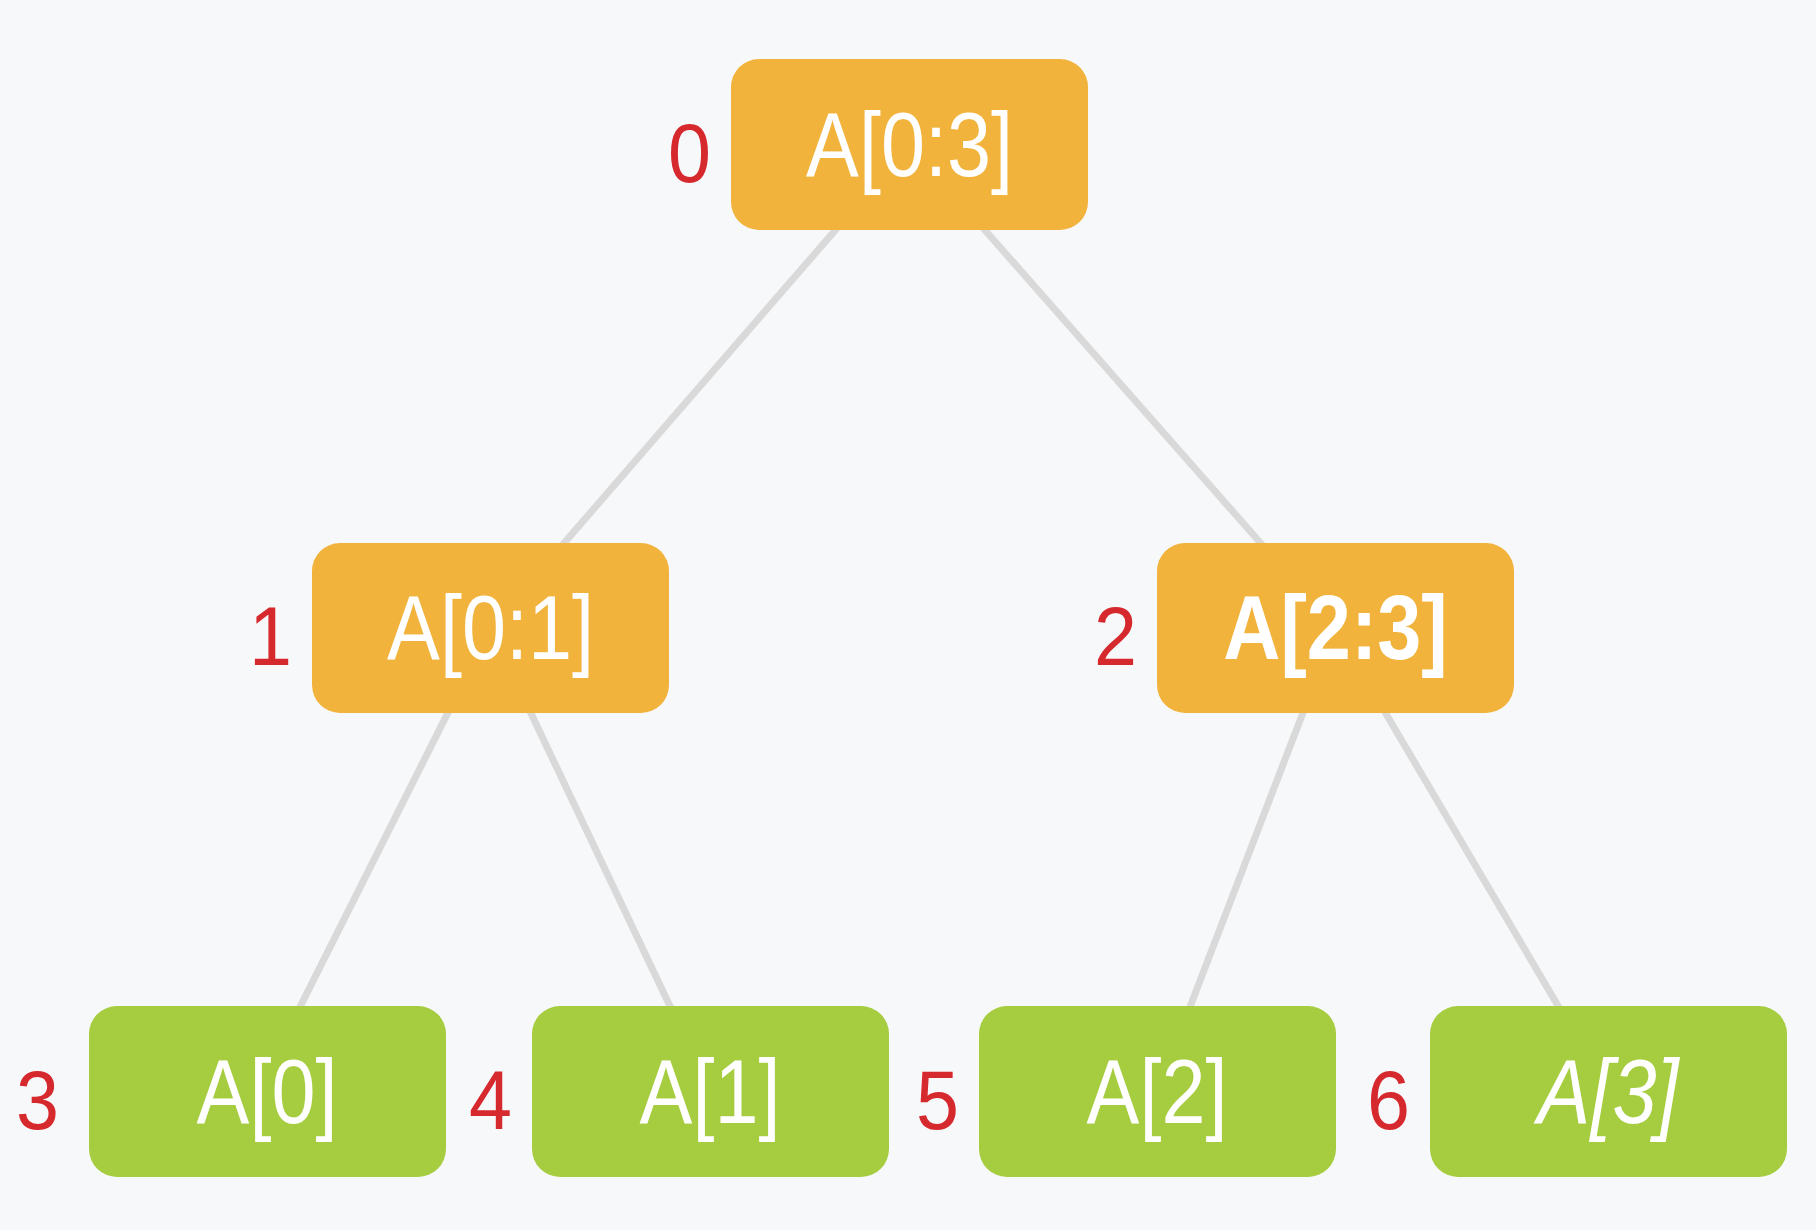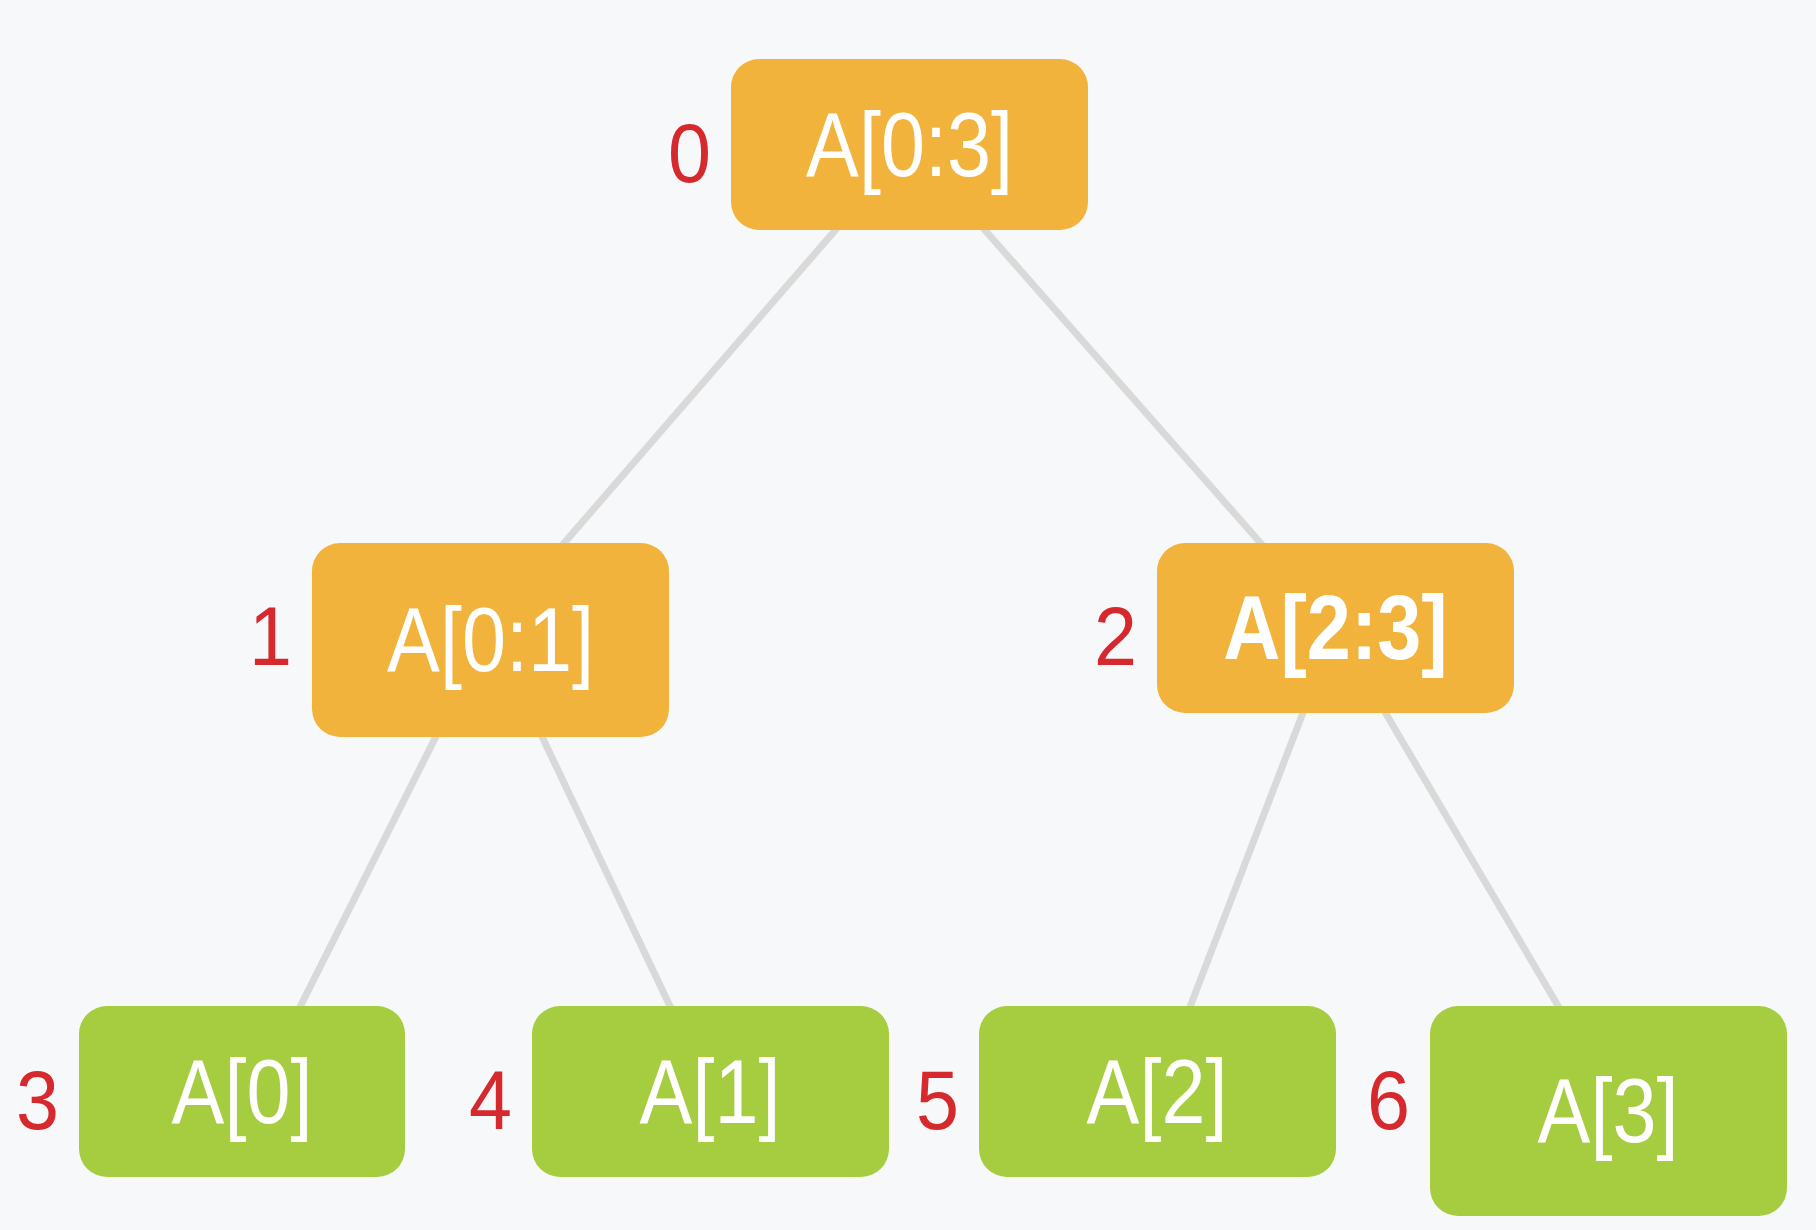--- a/index.html
+++ b/index.html
@@ -54,26 +54,26 @@
     align-items: center;
     justify-content: flex-end;
     color: var(--index-number);
     font-size: 84px;
     line-height: 1;
     transform: translateY(8px) scaleX(0.92);
     transform-origin: right center;
   }
   
   .n0 { left: 731px;  top: 59px;   width: 357px; height: 171px; }
-  .n1 { left: 312px;  top: 543px;  width: 357px; height: 194px; }
+  .n1 { left: 312px;  top: 543px;  width: 357px; height: 170px; }
   .n2 { left: 1157px; top: 543px;  width: 357px; height: 170px; font-weight: bold; }
-  .n3 { left: 79px;   top: 1006px; width: 326px; height: 171px; }
+  .n3 { left: 89px;   top: 1006px; width: 357px; height: 171px; }
   .n4 { left: 532px;  top: 1006px; width: 357px; height: 171px; }
   .n5 { left: 979px;  top: 1006px; width: 357px; height: 171px; }
-  .n6 { left: 1430px; top: 1006px; width: 357px; height: 210px; }
+  .n6 { left: 1430px; top: 1006px; width: 357px; height: 171px; font-style: italic; }
   
   .idx0 { left: 581px;  top: 59px;   height: 171px; }
   .idx1 { left: 162px;  top: 543px;  height: 170px; }
   .idx2 { left: 1007px; top: 543px;  height: 170px; }
   .idx3 { left: -71px;  top: 1006px; height: 171px; }
   .idx4 { left: 382px;  top: 1006px; height: 171px; }
   .idx5 { left: 829px;  top: 1006px; height: 171px; }
   .idx6 { left: 1280px; top: 1006px; height: 171px; }
 </style>
 </head>

